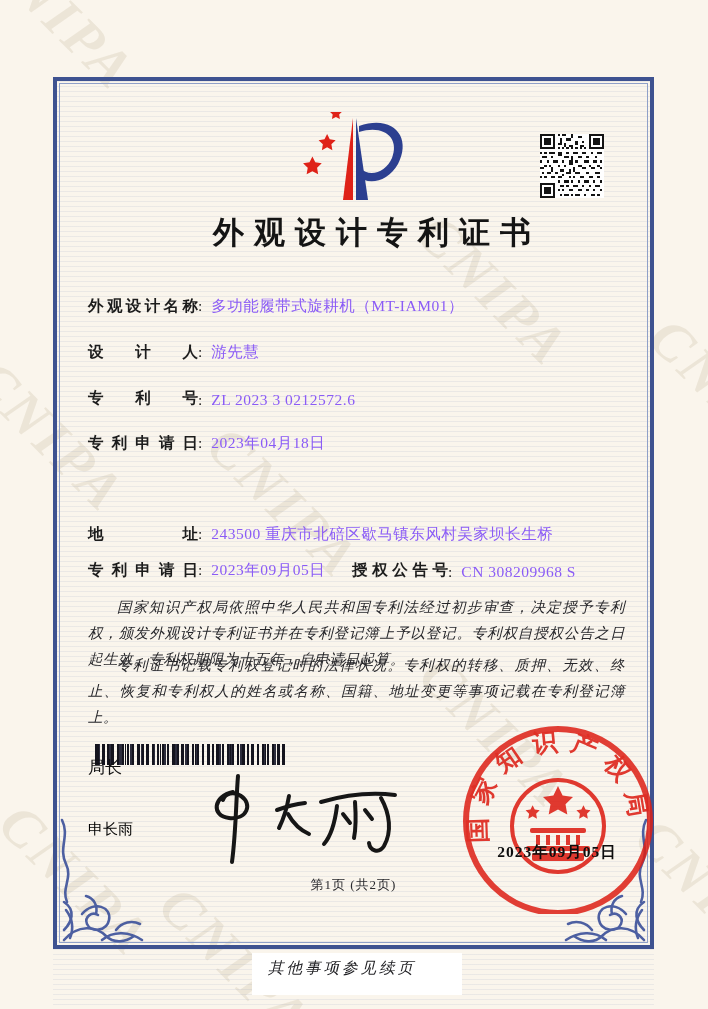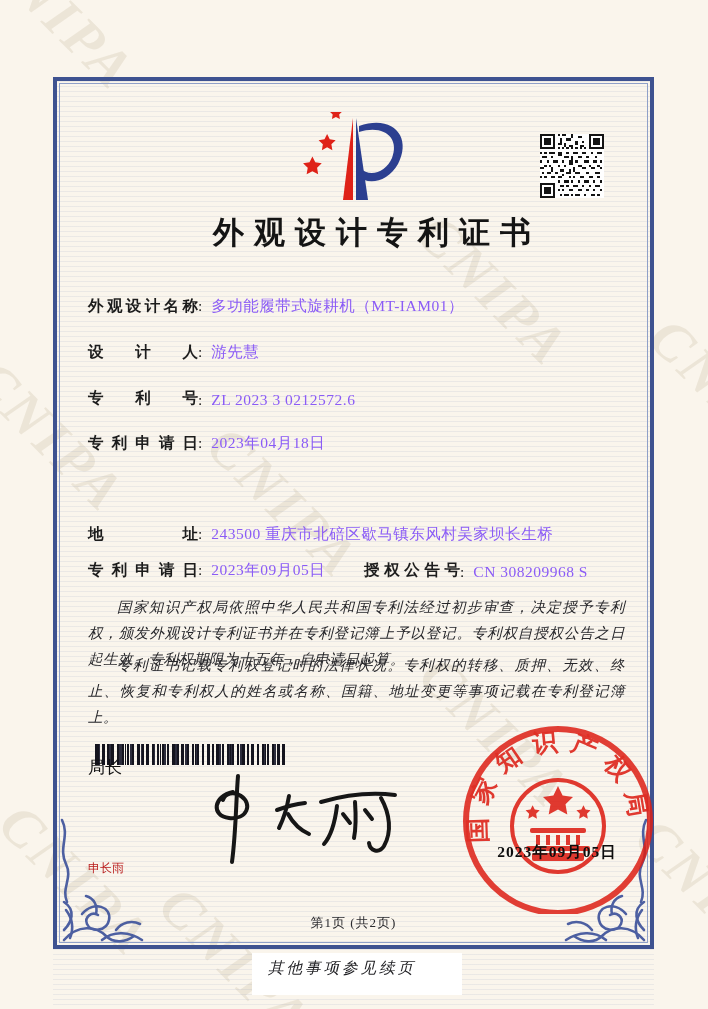--- a/index.html
+++ b/index.html
@@ -28,41 +28,41 @@
   .abs{position:absolute;z-index:4;}
   #cert-number{left:88px;top:126px;font-size:15px;letter-spacing:2px;color:#33353a;}
   #title{left:53px;top:212px;width:648px;text-align:center;font-size:31px;font-weight:700;
          letter-spacing:10px;color:#141414;}
 
   .row{left:88px;width:545px;font-size:15.5px;color:#20262f;white-space:nowrap;}
   .flabel{display:inline-block;width:110px;text-align:justify;text-align-last:justify;color:#1c1c1c;vertical-align:bottom;font-weight:bold;}
   .flabel.w2{width:96px;}
   .fcolon{color:#1c1c1c;margin-right:9px;}
   .fvalue{color:#8b5cf6;letter-spacing:0.5px;}
-  #grant-no{position:absolute;left:264px;top:0;margin-left:12px;}
+  #grant-no{position:absolute;left:264px;top:0;}
 
   .para{left:88px;width:537px;font-size:14.5px;line-height:26px;color:#26262a;
         font-style:italic;text-align:justify;text-indent:2em;letter-spacing:0.6px;}
 
   #barcode{left:95px;top:744px;width:186px;height:21px;
         border-left:2px solid #14141e;border-right:2px solid #14141e;
         background:
           repeating-linear-gradient(90deg,#14141e 0 2px,rgba(0,0,0,0) 2px 5px),
           repeating-linear-gradient(90deg,#14141e 0 1px,rgba(0,0,0,0) 1px 7px),
           repeating-linear-gradient(90deg,#2c2c3c 0 3px,rgba(0,0,0,0) 3px 11px);}
 
   #signer-title{left:88px;top:756px;font-family:Liberation Mono, monospace;font-size:17px;color:#111;}
-  #signer-name{left:88px;top:860px;font-family:"Liberation Sans",sans-serif;font-size:12px;color:#b91c1c;}
+  #signer-name{left:88px;top:820px;font-family:"Liberation Sans",sans-serif;font-size:15px;color:#000000;}
   #signature-svg{left:185px;top:770px;}
 
   #seal{left:458px;top:724px;z-index:5;opacity:0.93;}
   #seal-date{left:457px;top:842px;width:200px;text-align:center;font-size:15.5px;
              letter-spacing:1px;color:#0d0d0d;z-index:6;font-weight:700;}
 
-  #footer-page{left:53px;top:914px;width:601px;text-align:center;font-size:13px;color:#2a2a2e;letter-spacing:1px;}
+  #footer-page{left:53px;top:876px;width:601px;text-align:center;font-size:13px;color:#2a2a2e;letter-spacing:1px;}
   #cont-tab{left:252px;top:953px;width:210px;height:42px;background:#ffffff;z-index:5;}
   #cont-note{left:252px;top:958px;width:180px;text-align:center;font-size:15.5px;font-style:italic;
              letter-spacing:3px;color:#1e1e22;z-index:6;}
 </style>
 </head>
 <body>
 
 <div id="page">
 
   <span class="wm" style="left:-34px;top:-18px">CNIPA</span>

